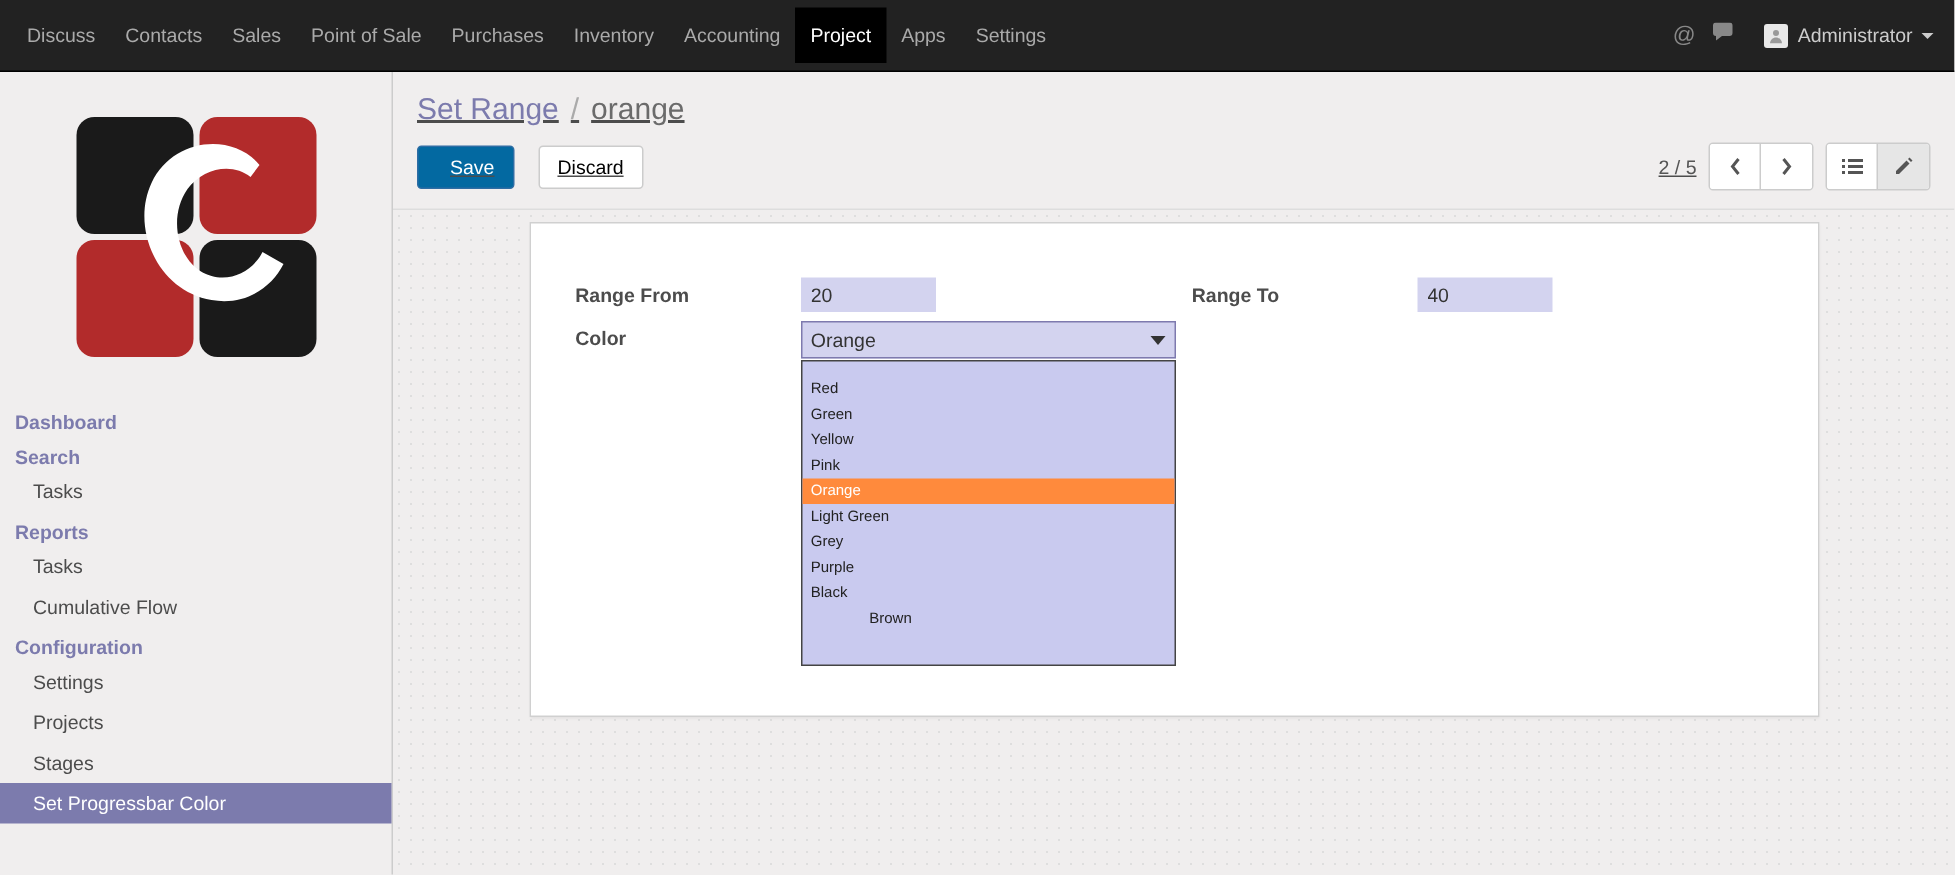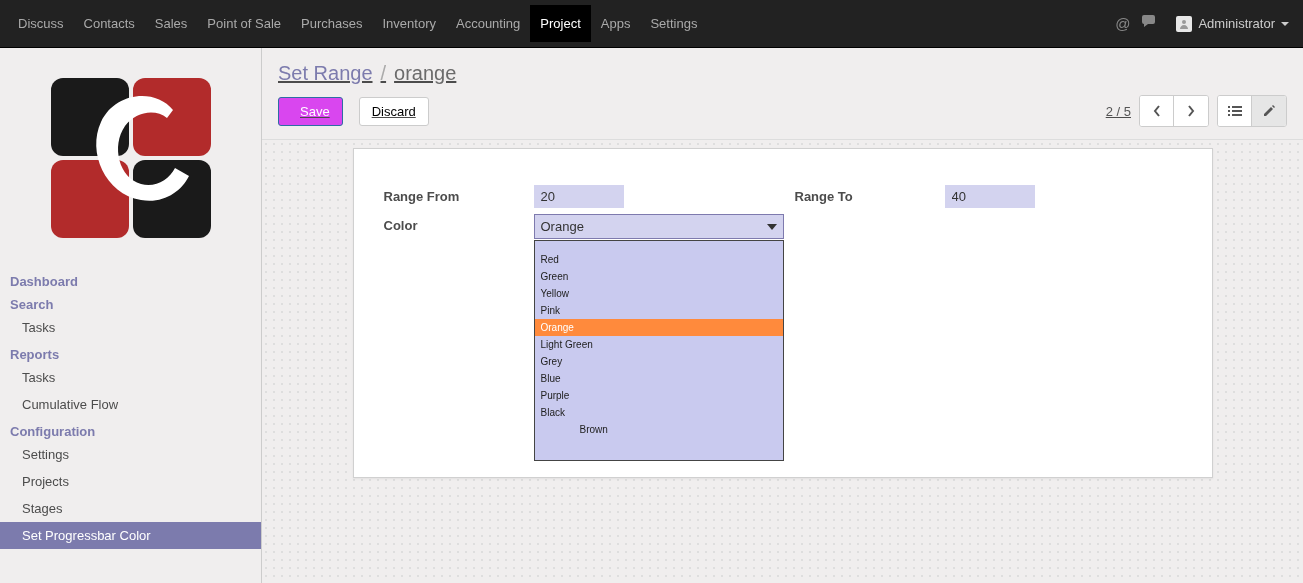--- a/index.html
+++ b/index.html
@@ -102,21 +102,21 @@
     padding: 6px 0 10px 0;
   }
   .breadcrumb .bc-link { color: #7c7bad; cursor:pointer; }
   .breadcrumb .sep { color: #aaa; }
   .breadcrumb .bc-current { color: #6b6b6b; }
   .cp-row { display:flex; align-items:center; }
   .btn {
     padding: 6px 12px; border-radius:3px; font-size:13px; cursor:pointer;
     border:1px solid transparent;
   }
-  .btn-primary { background:#d946ef; border-color:#2e6da4; color:#fff;padding-left:21px; }
+  .btn-primary { background:#0369a1; border-color:#2e6da4; color:#fff;padding-left:21px; }
   .btn-default { background:#fff; border-color:#ccc; color:#000000; margin-left:16px; }
   .cp-right { margin-left:auto; display:flex; align-items:center; gap:8px; }
   .pager-value { color:#555; font-size:13px; }
   .btn-group { display:flex; border:1px solid #ccc; border-radius:3px; overflow:hidden; background:#fff; }
   .btn-group button {
     background:#fff; border:none; border-right:1px solid #ccc; width:34px; height:30px;
     display:flex;align-items:center;justify-content:center; cursor:pointer; color:#555;
   }
   .btn-group button:last-child{border-right:none;}
   .btn-group button.active { background:#e6e6e6; }
@@ -297,21 +297,20 @@
                 <span class="tri"></span>
               </div>
               <div class="dropdown" id="color-dropdown">
                   <div class="opt">Red</div>
                   <div class="opt">Green</div>
                   <div class="opt">Yellow</div>
                   <div class="opt">Pink</div>
                   <div class="opt selected">Orange</div>
                   <div class="opt">Light Green</div>
                   <div class="opt">Grey</div>
-                  <div class="opt">Blue</div>
                   <div class="opt">Purple</div>
                   <div class="opt">Black</div>
                   <div class="opt">Brown</div>
                 </div>
             </div>
           </div>
           <div class="form-group"></div>
         </div>
       </div>
     </div>

